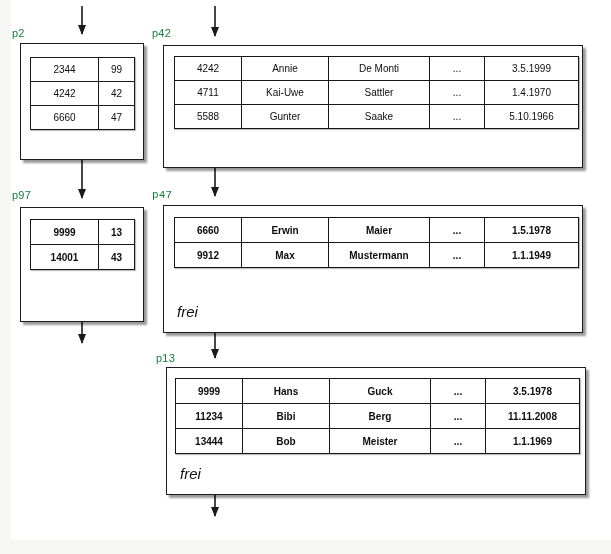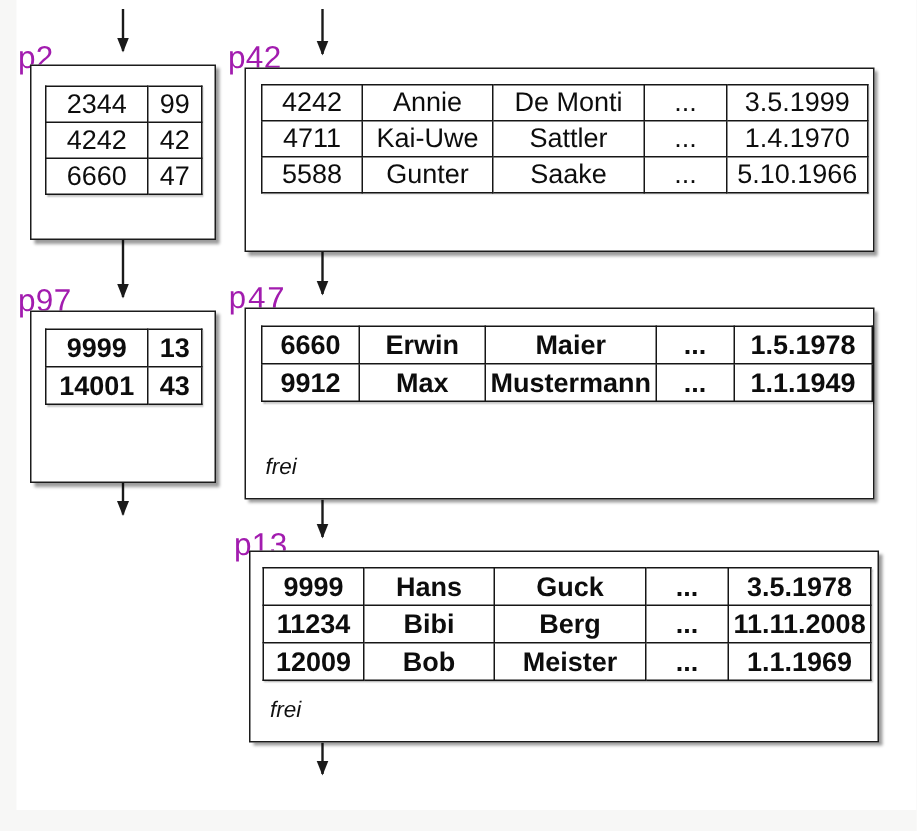--- a/index.html
+++ b/index.html
@@ -26,35 +26,35 @@
     pointer-events: none;
   }
   .pagebox {
     position: absolute;
     background: #ffffff;
     border: 1.5px solid #1c1c1c;
     box-shadow: 2.5px 2.5px 2px rgba(0,0,0,0.40);
   }
   .page-label {
     position: absolute;
-    font-size: 21px;
-    color: #a21caf;
+    font-size: 11px;
+    color: #15803d;
     letter-spacing: 0.2px;
   }
   table.rec {
     border-collapse: collapse;
     table-layout: fixed;
     background: #fff;
     box-shadow: 1px 1px 1px rgba(0,0,0,0.25);
   }
   table.rec td {
     border: 1.5px solid #161616;
     text-align: center;
     vertical-align: middle;
-    font-size: 18px;
+    font-size: 10px;
     color: #0d0d0d;
     padding: 0 3px;
     overflow: hidden;
     white-space: nowrap;
   }
   .box-p2  table.rec { position: absolute; left: 9px;  top: 13px; }
   .box-p97 table.rec { position: absolute; left: 9px;  top: 11px; }
   .box-p42 table.rec { position: absolute; left: 10px; top: 10px; }
   .box-p47 table.rec { position: absolute; left: 10px; top: 11px; }
   .box-p13 table.rec { position: absolute; left: 8px;  top: 10px; }
@@ -220,21 +220,21 @@
         <td>3.5.1978</td>
       </tr>
       <tr>
         <td>11234</td>
         <td>Bibi</td>
         <td>Berg</td>
         <td>...</td>
         <td>11.11.2008</td>
       </tr>
       <tr>
-        <td>12009</td>
+        <td>13444</td>
         <td>Bob</td>
         <td>Meister</td>
         <td>...</td>
         <td>1.1.1969</td>
       </tr>
     </tbody>
       </table>
     <div class="frei">frei</div>
   </div>
 </div>

